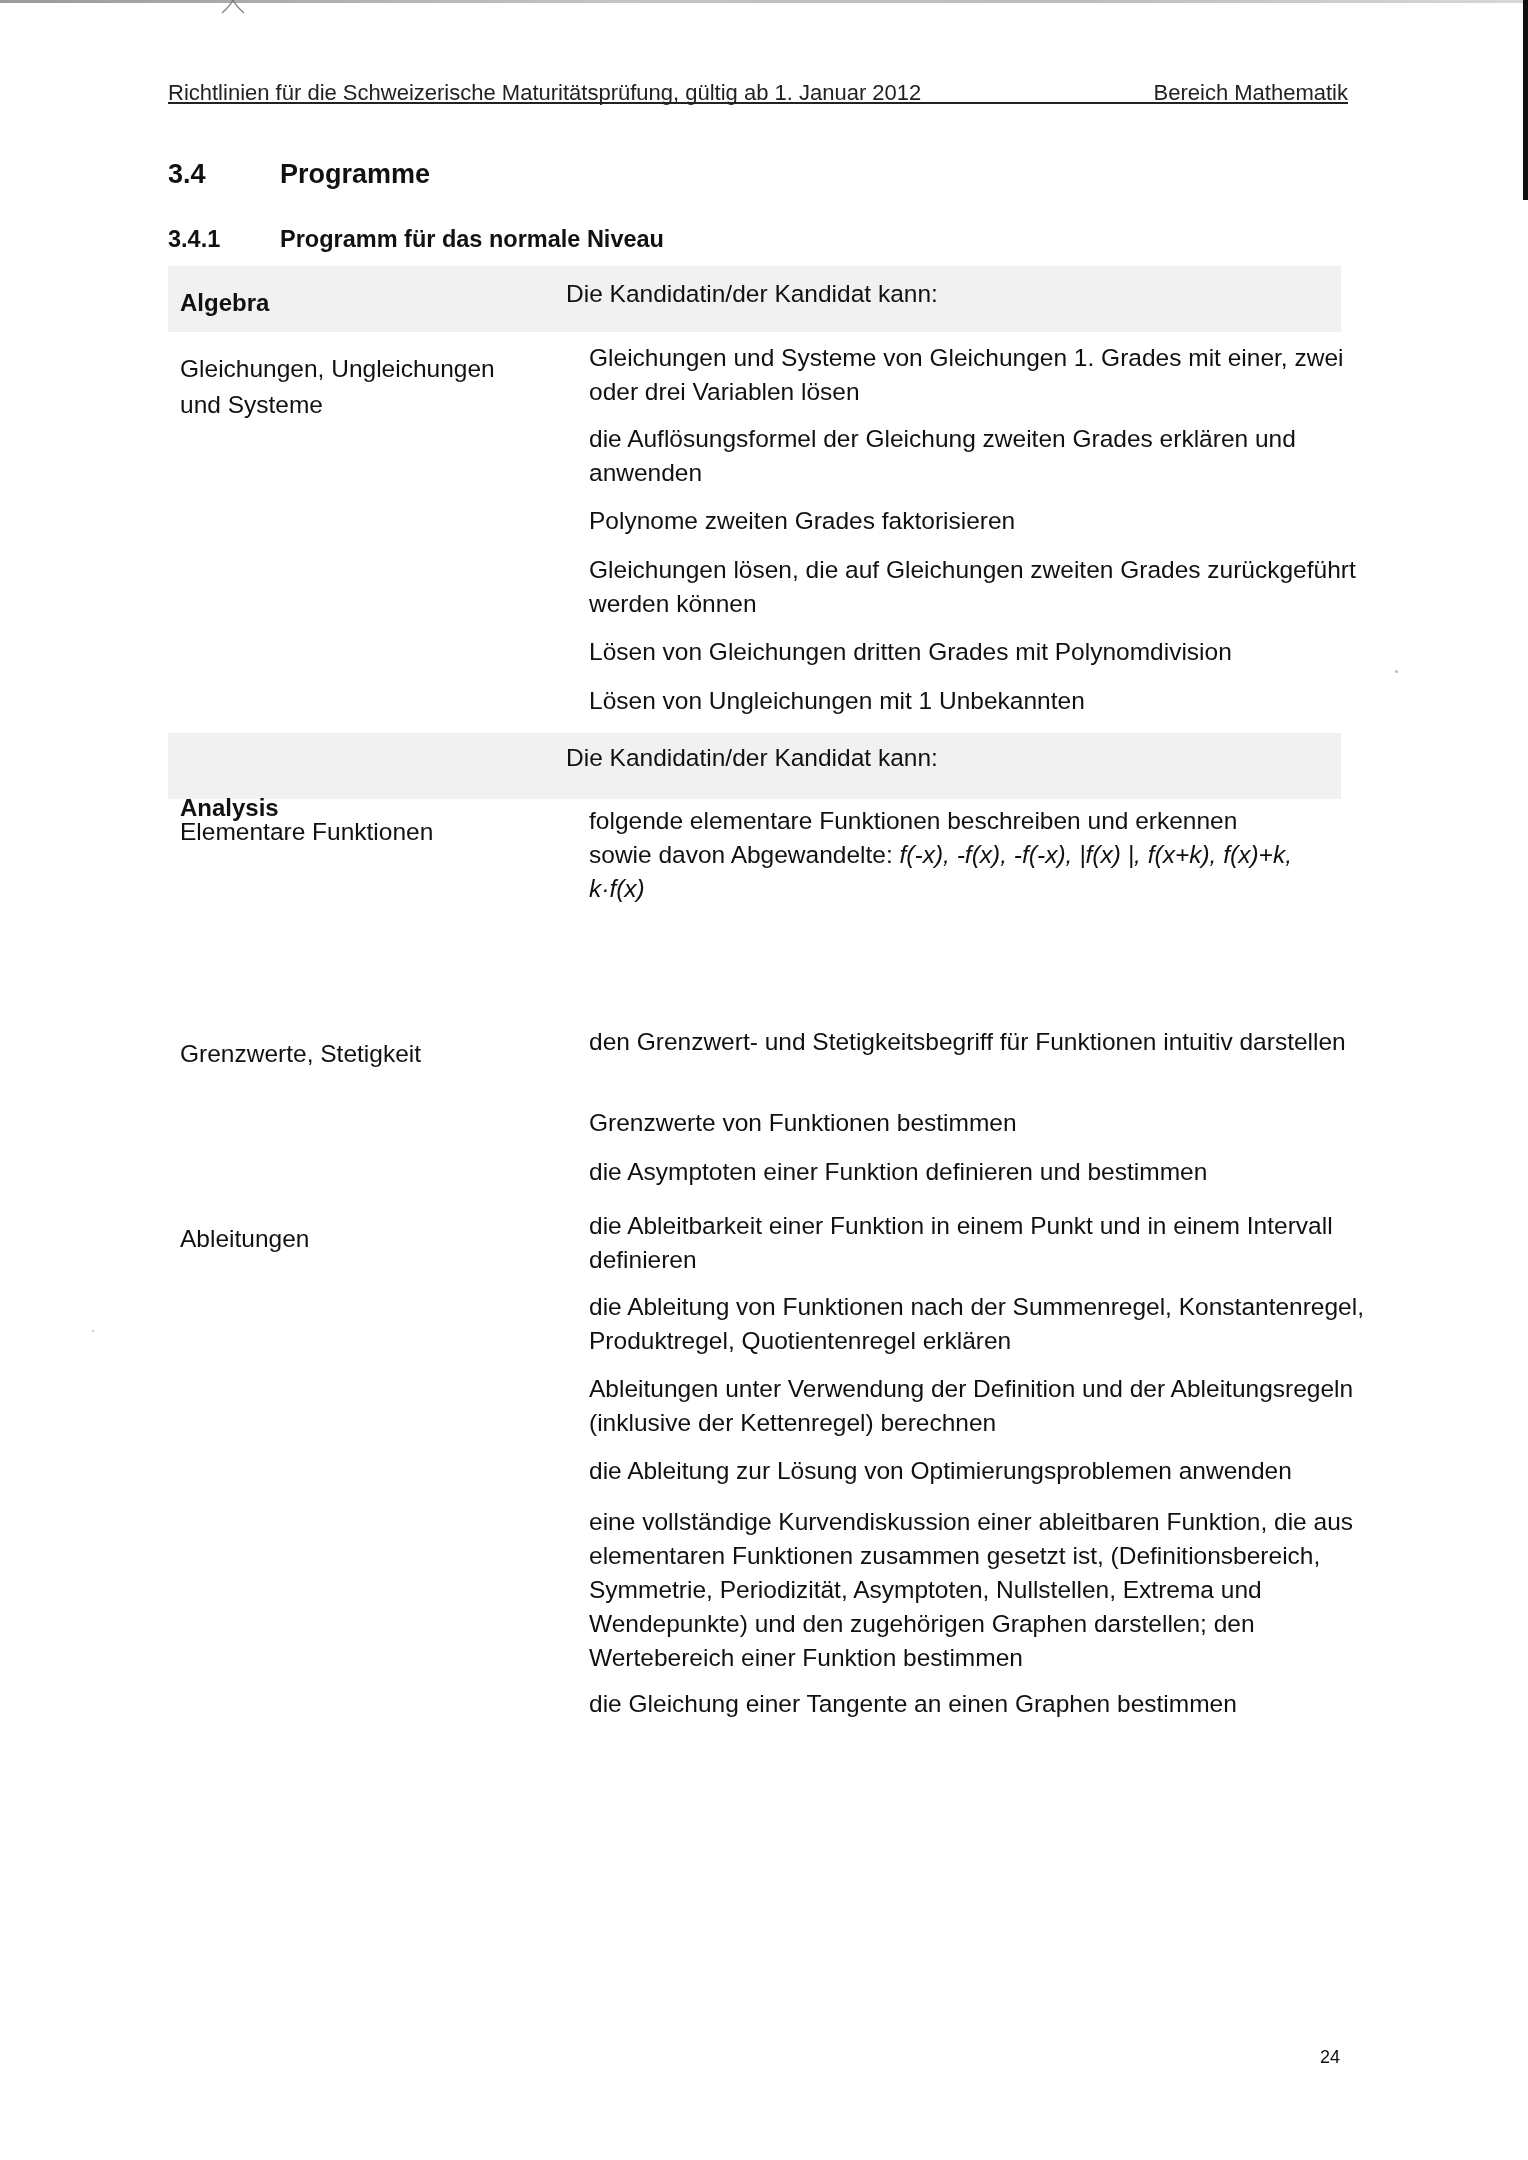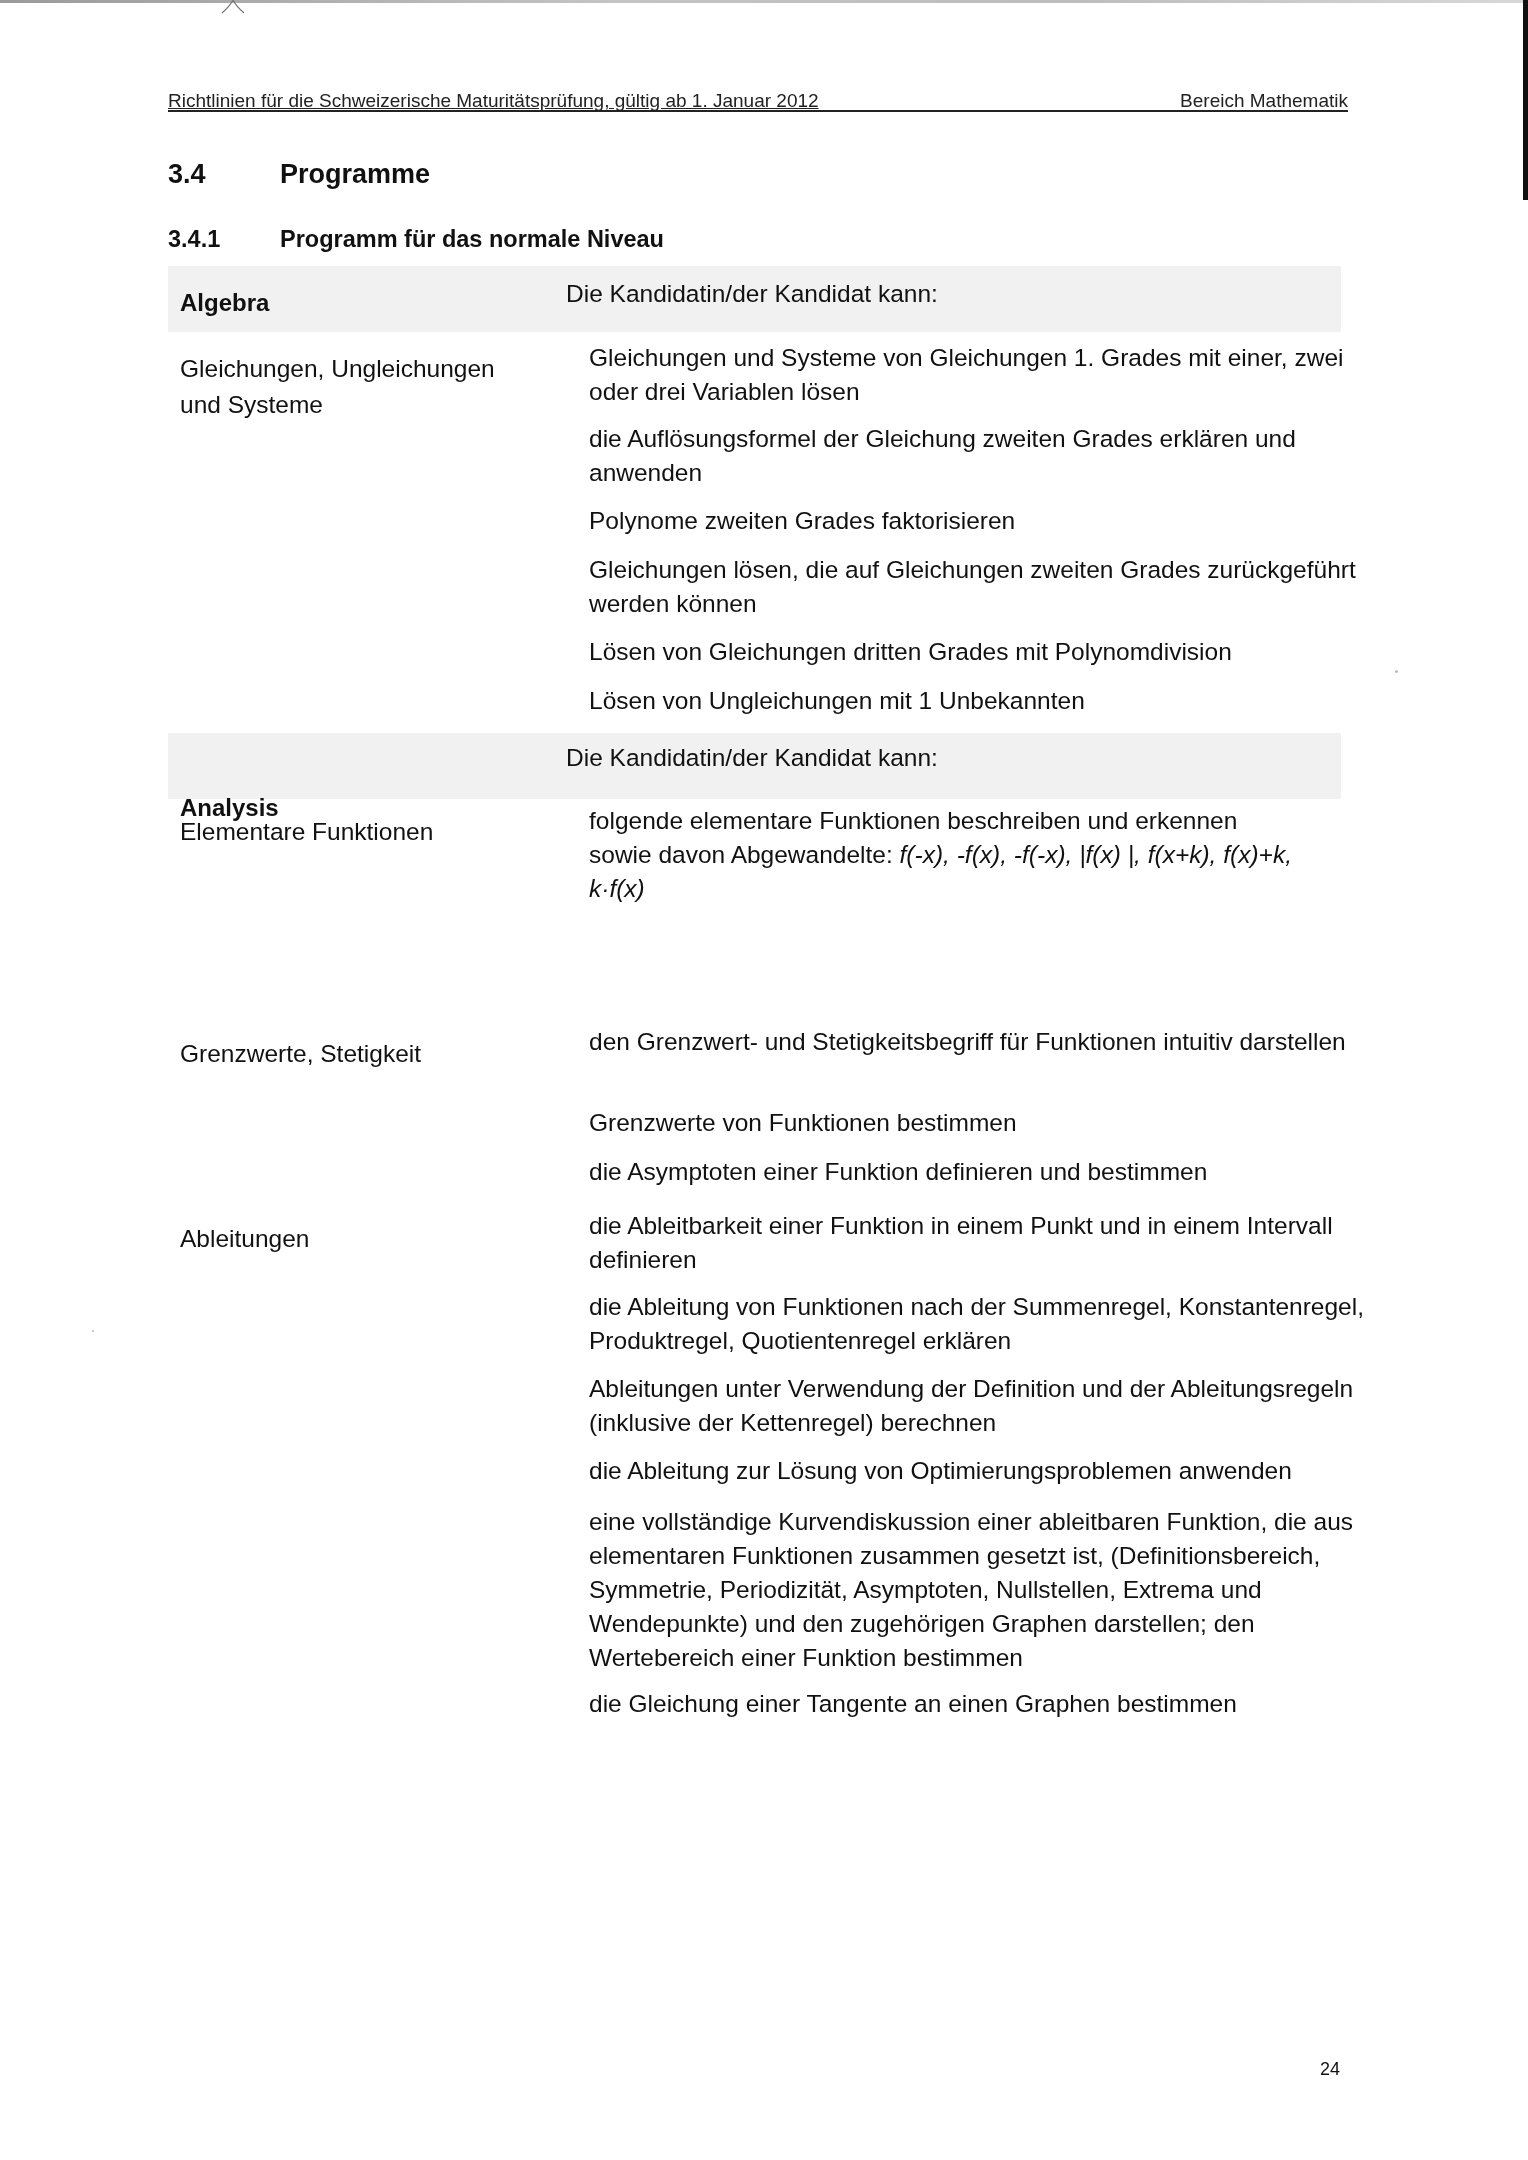--- a/index.html
+++ b/index.html
@@ -15,23 +15,23 @@
   .scan-mark {
     position: absolute; left: 218px; top: 0; width: 30px; height: 14px;
   }
   .scan-right {
     position: absolute; left: 1523px; top: 0; width: 5px; height: 200px;
     background: #111;
   }
   .scan-speck { position: absolute; width: 3px; height: 3px; border-radius: 50%; background: #bbb; }
 
   .running-header {
-    position: absolute; left: 168px; top: 88px; width: 1180px; height: 22px;
+    position: absolute; left: 168px; top: 80px; width: 1180px; height: 22px;
     border-bottom: 2px solid #222;
-    font-size: 19px; line-height: 22px; color: #222;
+    font-size: 22px; line-height: 22px; color: #222;
   }
   .running-header .left { position: absolute; left: 0; top: 2px; text-decoration: underline; }
   .running-header .right { position: absolute; right: 0; top: 2px; }
 
   .h2 { position: absolute; left: 168px; top: 157px; font-size: 27px; font-weight: bold; line-height: 34px; }
   .h2 .num { position: absolute; left: 0; }
   .h2 .title { position: absolute; left: 112px; white-space: nowrap; }
   .h3 { position: absolute; left: 168px; top: 224px; font-size: 23.5px; font-weight: bold; line-height: 30px; }
   .h3 .num { position: absolute; left: 0; }
   .h3 .title { position: absolute; left: 112px; white-space: nowrap; }
@@ -46,21 +46,21 @@
     position: absolute; left: 180px; width: 360px;
     font-size: 24.5px; line-height: 36px;
   }
   .item {
     position: absolute; left: 566px; width: 780px;
     font-size: 24.5px; line-height: 34px; margin-left: 23px;
   }
   .item i { font-style: italic; }
   sup, sub { font-size: 60%; line-height: 0; }
 
-  .page-number { position: absolute; left: 1320px; top: 2047px; font-size: 18px; margin-top: 12px; }
+  .page-number { position: absolute; left: 1320px; top: 2047px; font-size: 18px; }
 </style>
 </head>
 <body>
 
 <div class="scan-top"></div>
 <svg class="scan-mark" viewBox="0 0 30 14">
   <path d="M4 13 Q12 6 15 0 Q18 6 26 13" fill="none" stroke="#777" stroke-width="1.2"></path>
 </svg>
 <div class="scan-right"></div>
 <div class="scan-speck" style="left:1395px;top:670px"></div>

